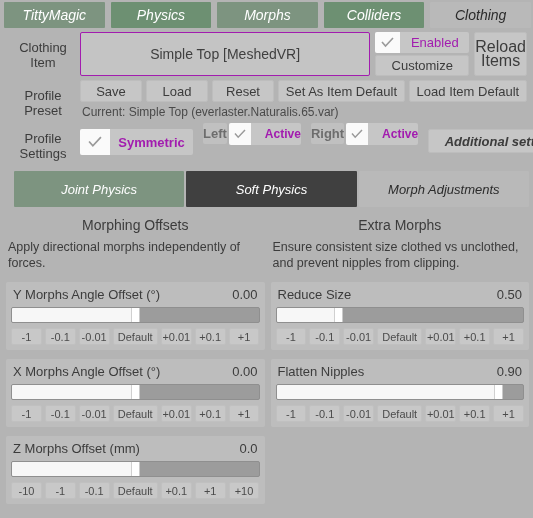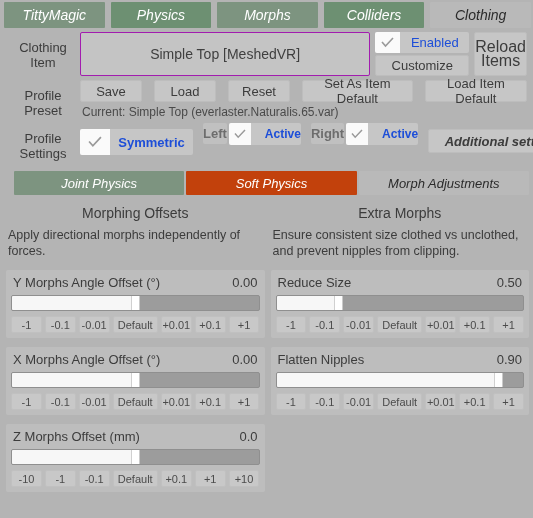--- a/index.html
+++ b/index.html
@@ -128,33 +128,33 @@
     font-size: 14px;
     line-height: 1;
   }
   .chk .box svg { display:block; }
   .chk .txt {
     flex: 1 1 auto;
     display: flex;
     align-items: center;
     justify-content: center;
     font-size: 13px;
-    color: #1d4ed8;
+    color: #a21caf;
   }
   .btn-customize { height: 21px; }
   .btn-reload {
     flex: 0 0 48px;
     height: 44px;
     line-height: 14px;
     font-size: 16px;
   }
 
   
   .preset-wrap { flex: 1 1 auto; }
-  .preset-btns { display: flex; gap: 12px; }
+  .preset-btns { display: flex; gap: 4px; }
   .preset-btns .btn { height: 22px; }
   .b-save   { flex: 0 0 62px; }
   .b-load   { flex: 0 0 62px; }
   .b-reset  { flex: 0 0 62px; }
   .b-setdef { flex: 1 1 auto; }
   .b-loaddef{ flex: 1 1 auto; }
   .current {
     font-size: 12px;
     color: #4a4a4a;
     padding: 3px 0 0 2px;
@@ -193,38 +193,38 @@
     height: 24px;
     margin-top: 6px;
     font-style: italic;
     font-size: 13px;
   }
 
   
   .subtabbar {
     display: flex;
     gap: 2px;
-    height: 24px;
+    height: 36px;
     margin: 10px 4px 0 6px;
     padding-left: 8px;
   }
   .subtab {
     flex: 1 1 0;
     display: flex;
     align-items: center;
     justify-content: center;
     font-style: italic;
     font-size: 13px;
     background: #7d9480;
     color: #ffffff;
     border-radius: 1px;
     user-select: none;
     cursor: pointer;
   }
-  .subtab.alt { background: #c2410c; }
+  .subtab.alt { background: #404040; }
   .subtab.active { background: #b9b9b9; color: #2b2b2b; }
 
   
   .columns {
     display: flex;
     margin-top: 8px;
     padding: 0 4px 0 6px;
     gap: 6px;
   }
   .col { flex: 1 1 0; min-width: 0; }

